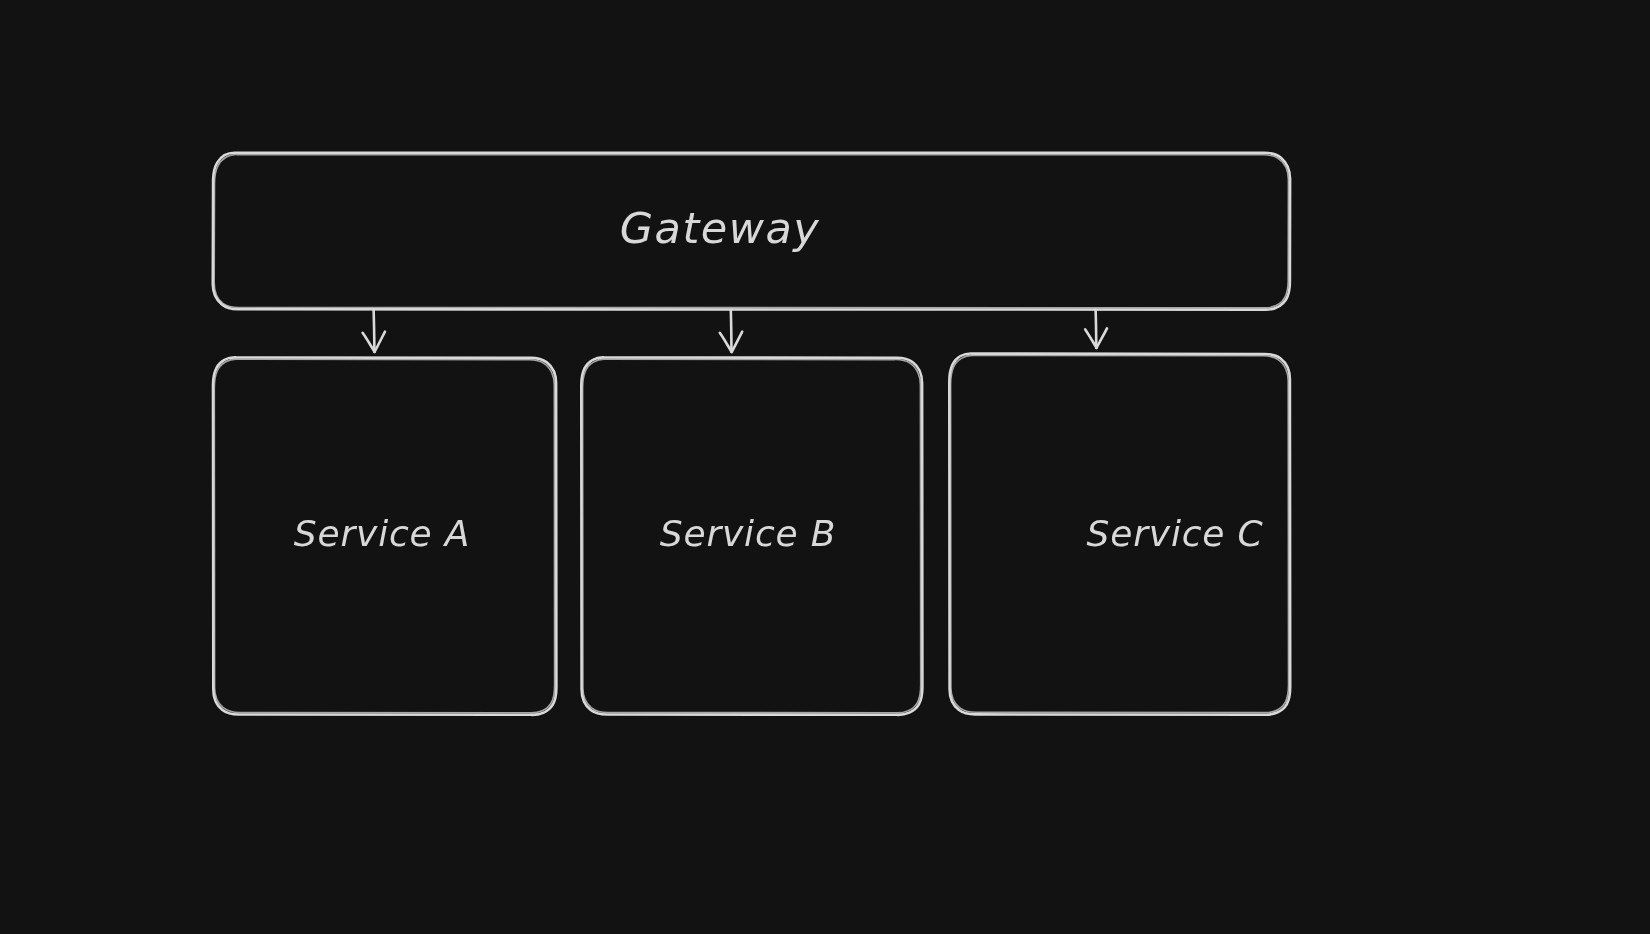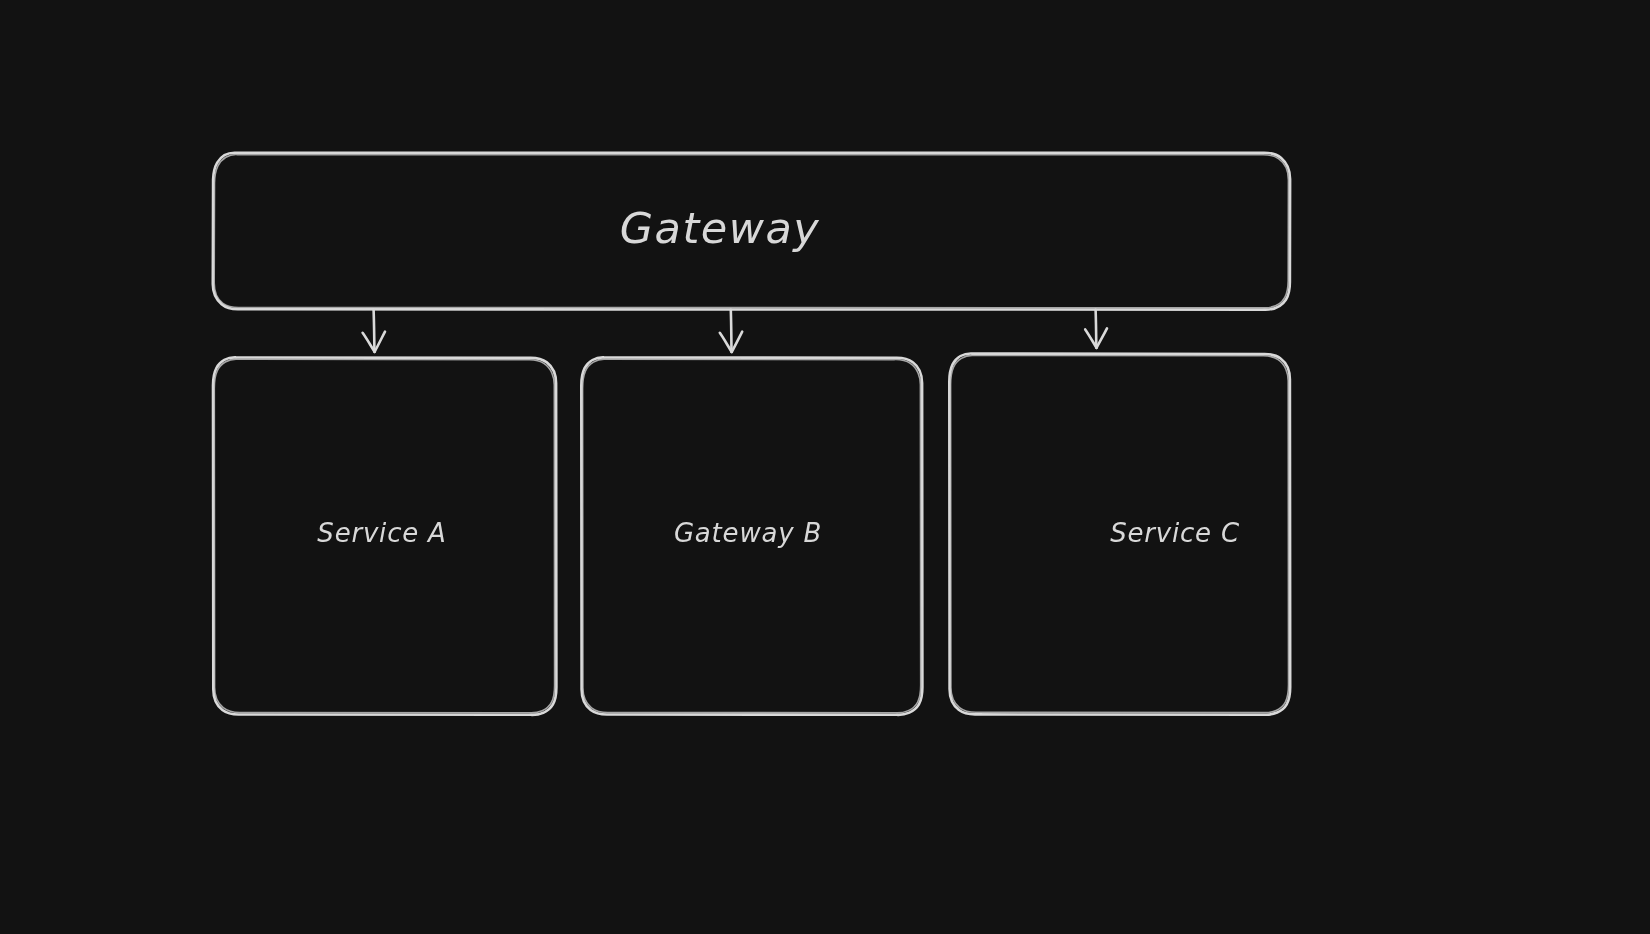--- a/index.html
+++ b/index.html
@@ -45,21 +45,21 @@
     transform: translate(-50%, -50%);
     -webkit-font-smoothing: antialiased;
   }
 
   .label-gateway {
     font-size: 43px;
     letter-spacing: 1.5px;
   }
 
   .label-service {
-    font-size: 26px;
+    font-size: 36px;
     letter-spacing: 0.8px;
     text-align: right;
   }
 </style>
 </head>
 <body>
 
 <div id="canvas">
 
   <svg id="svg-layer" viewBox="0 0 1650 934" xmlns="http://www.w3.org/2000/svg">
@@ -197,17 +197,17 @@
       <path d="M 1085.2,329.4 C 1088.6,334.2 1092.3,340.8 1096.5,347.8" fill="none" stroke="#d9d9d9" stroke-width="2.6" stroke-linecap="round"></path>
       <path d="M 1107.0,328.4 C 1104.2,334.0 1100.2,340.8 1096.5,347.8" fill="none" stroke="#d9d9d9" stroke-width="2.6" stroke-linecap="round"></path>
     </g>
 
   </svg>
 
   <div class="label label-gateway" style="left:720px; top:228px;">Gateway</div>
 
   <div class="label label-service" style="left:382px; top:533px;">Service A</div>
 
-  <div class="label label-service" style="left:748px; top:533px;">Gateway B</div>
+  <div class="label label-service" style="left:748px; top:533px;">Service B</div>
 
   <div class="label label-service" style="left:1175px; top:533px;">Service C</div>
 
 </div>
 
 </body></html>

